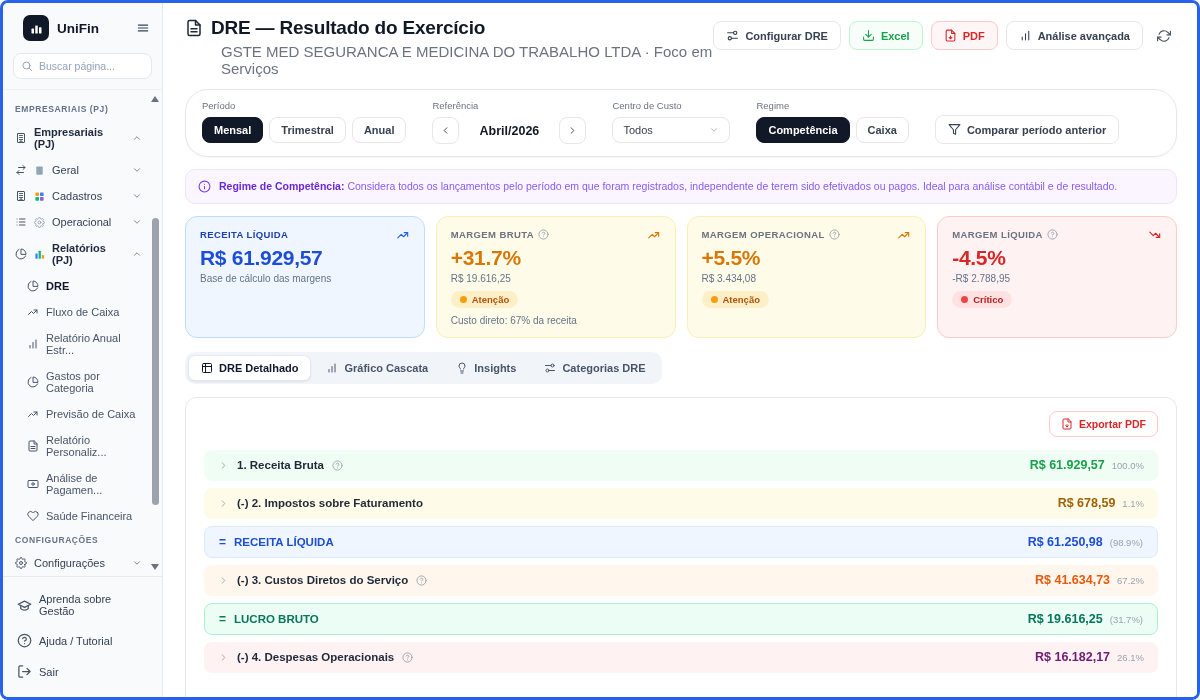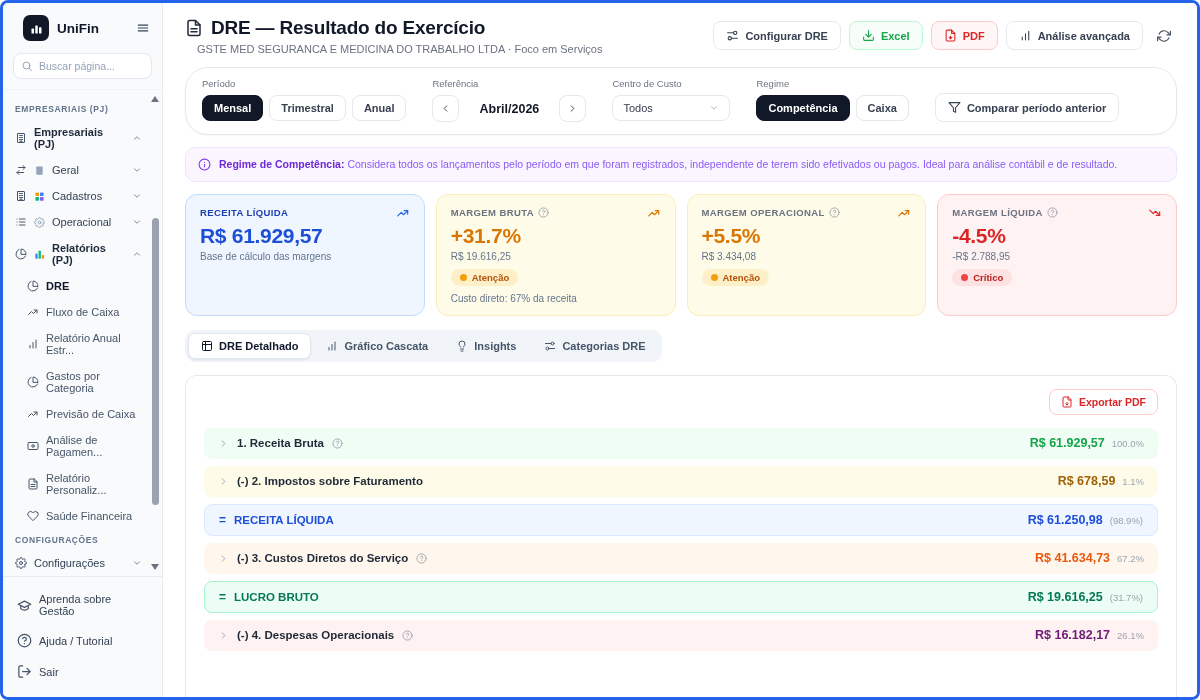--- a/index.html
+++ b/index.html
@@ -44,21 +44,21 @@
   .side-bottom { border-top:1px solid #e7ebf0; padding:8px 12px 10px; }
   .side-bottom .nav-item { padding:8px 2px; font-size:11px; color:#334155; }
   .side-bottom .lead { color:#475569; width:15px; height:15px; }
 
   
   .main { flex:1; display:flex; flex-direction:column; overflow:hidden; background:#fff; }
   .m-header { display:flex; justify-content:space-between; align-items:flex-start; padding:14px 20px 6px 22px; }
   .title-row { display:flex; align-items:center; gap:8px; }
   .title-row .ic { color:#1f2937; }
   .page-title { font-size:19px; font-weight:700; color:#111827; letter-spacing:-.2px; }
-  .page-sub { font-size:11px; color:#6b7280; margin-top:4px; margin-left:12px; }
+  .page-sub { font-size:15px; color:#6b7280; margin-top:4px; margin-left:36px; }
   .hdr-actions { display:flex; align-items:center; gap:8px; padding-top:4px; }
   .btn { display:inline-flex; align-items:center; gap:6px; height:29px; padding:0 12px; border:1px solid #e5e7eb; background:#fff; border-radius:8px; font-size:11px; font-weight:600; color:#374151; cursor:pointer; font-family:inherit; white-space:nowrap; }
   .btn .ic { width:13px; height:13px; }
   .btn-excel { border-color:#bbf7d0; color:#16a34a; background:#f7fdf9; }
   .btn-pdf { border-color:#fecaca; color:#dc2626; background:#fef6f6; }
   .icon-btn { border:none; background:transparent; color:#4b5563; width:26px; height:26px; display:flex; align-items:center; justify-content:center; cursor:pointer; }
 
   
   .filter-card { margin:6px 20px 12px 22px; border:1px solid #e5e7eb; border-radius:23px; padding:10px 16px 12px; display:flex; gap:26px; box-shadow:0 1px 2px rgba(16,24,40,.04); background:#fff; }
   .fgroup { display:flex; flex-direction:column; }
@@ -309,34 +309,34 @@
               <svg viewBox="0 0 24 24" fill="none" stroke="currentColor" stroke-width="2" stroke-linecap="round" stroke-linejoin="round">
                 <path d="M3 17l6-6 4 4 7-7"></path>
                 <path d="M14 8h6v6"></path>
               </svg>
             </span>
           <span>Previsão de Caixa</span>
         </div>
         <div class="nav-item">
           <span class="ic ic12 lead">
               <svg viewBox="0 0 24 24" fill="none" stroke="currentColor" stroke-width="2" stroke-linecap="round" stroke-linejoin="round">
+                <path d="M14 2H6a2 2 0 0 0-2 2v16a2 2 0 0 0 2 2h12a2 2 0 0 0 2-2V8z"></path>
+                <path d="M14 2v6h6M8 13h8M8 17h8"></path>
+              </svg>
+            </span>
+          <span>Relatório Personaliz...</span>
+        </div>
+        <div class="nav-item">
+          <span class="ic ic12 lead">
+              <svg viewBox="0 0 24 24" fill="none" stroke="currentColor" stroke-width="2" stroke-linecap="round" stroke-linejoin="round">
                 <rect x="2" y="5" width="20" height="14" rx="2"></rect>
                 <circle cx="12" cy="12" r="2.5"></circle>
               </svg>
             </span>
           <span>Análise de Pagamen...</span>
-        </div>
-        <div class="nav-item">
-          <span class="ic ic12 lead">
-              <svg viewBox="0 0 24 24" fill="none" stroke="currentColor" stroke-width="2" stroke-linecap="round" stroke-linejoin="round">
-                <path d="M14 2H6a2 2 0 0 0-2 2v16a2 2 0 0 0 2 2h12a2 2 0 0 0 2-2V8z"></path>
-                <path d="M14 2v6h6M8 13h8M8 17h8"></path>
-              </svg>
-            </span>
-          <span>Relatório Personaliz...</span>
         </div>
         <div class="nav-item">
           <span class="ic ic12 lead">
               <svg viewBox="0 0 24 24" fill="none" stroke="currentColor" stroke-width="2" stroke-linecap="round" stroke-linejoin="round">
                 <path d="M20.84 4.61a5.5 5.5 0 0 0-7.78 0L12 5.67l-1.06-1.06a5.5 5.5 0 0 0-7.78 7.78l1.06 1.06L12 21.23l7.78-7.78 1.06-1.06a5.5 5.5 0 0 0 0-7.78z"></path>
               </svg>
             </span>
           <span>Saúde Financeira</span>
         </div>
       </div>

